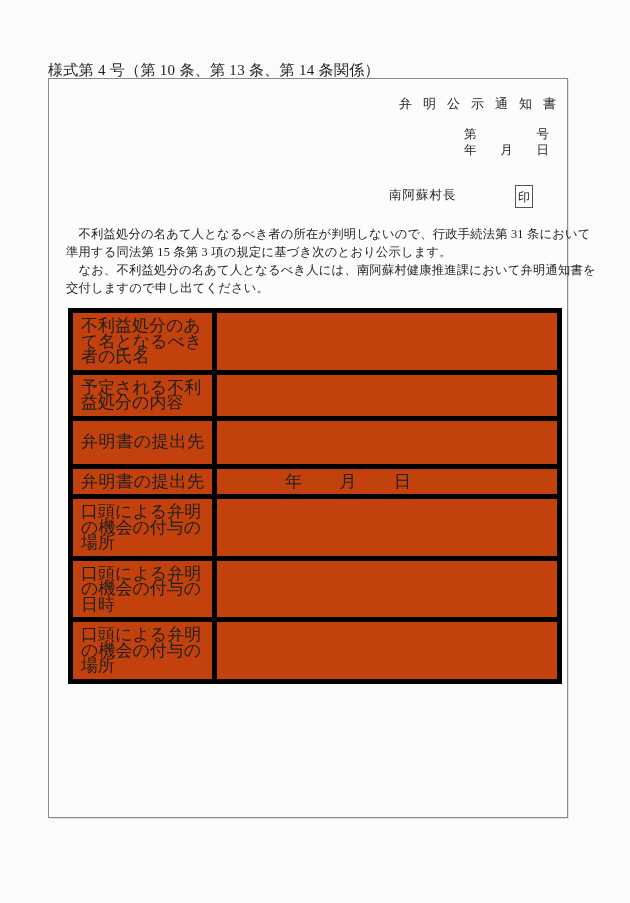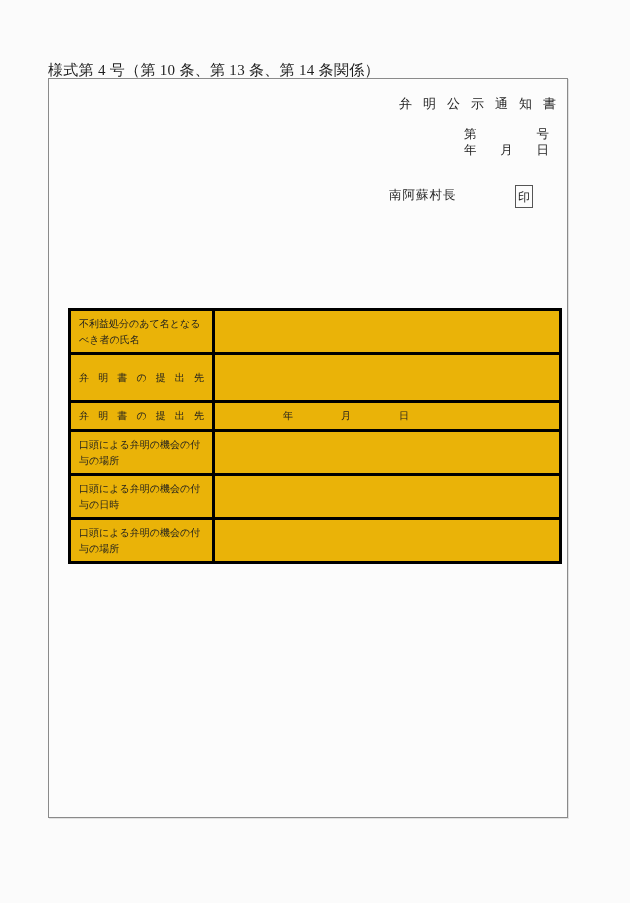--- a/index.html
+++ b/index.html
@@ -48,23 +48,23 @@
     position:absolute; left:17px; top:146px;
     font-size:12.3px; line-height:18px;
     white-space:nowrap; letter-spacing:0.2px;
   }
   table.form-table {
     position:absolute; left:19px; top:229px;
     width:494px;
     border-collapse:collapse; table-layout:fixed;
   }
   table.form-table td {
-    border:3px solid #000000;
-    font-size:10px; line-height:15.5px;
-    background:#eab308;
+    border:5px solid #000000;
+    font-size:17px; line-height:15.5px;
+    background:#c2410c;
   }
   td.row-label { width:144px; padding:5px 8px; vertical-align:top; }
   td.row-value { padding:4px 8px; vertical-align:top; }
   tr.h-tall  td { height:43px; }
   tr.h-mid   td { height:48px;margin-top:20px; }
   tr.h-short td { height:29px; }
   tr.h-mid td.row-label, tr.h-short td.row-label { vertical-align:middle; }
   tr.h-short td.row-value { vertical-align:middle; }
   .jlabel { text-align:justify; text-align-last:justify; }
   .date-spread {
@@ -88,25 +88,35 @@
 
   <div class="issue-date-line">
     <span>年</span>
     <span>月</span>
     <span>日</span>
   </div>
 
   <div class="issuer-name">南阿蘇村長</div>
   <div class="seal-stamp">印</div>
 
+  <div class="body-text">
+    <div>　不利益処分の名あて人となるべき者の所在が判明しないので、行政手続法第 31 条において</div>
+    <div>準用する同法第 15 条第 3 項の規定に基づき次のとおり公示します。</div>
+    <div>　なお、不利益処分の名あて人となるべき人には、南阿蘇村健康推進課において弁明通知書を</div>
+    <div>交付しますので申し出てください。</div>
+  </div>
 
   <table class="form-table">
     <tbody>
       <tr class="h-tall">
         <td class="row-label">不利益処分のあて名となるべき者の氏名</td>
+        <td class="row-value"></td>
+      </tr>
+      <tr class="h-tall">
+        <td class="row-label">予定される不利益処分の内容</td>
         <td class="row-value"></td>
       </tr>
       <tr class="h-mid">
         <td class="row-label jlabel">弁明書の提出先</td>
         <td class="row-value"></td>
       </tr>
       <tr class="h-short">
         <td class="row-label jlabel">弁明書の提出先</td>
         <td class="row-value">
           <div class="date-spread">

